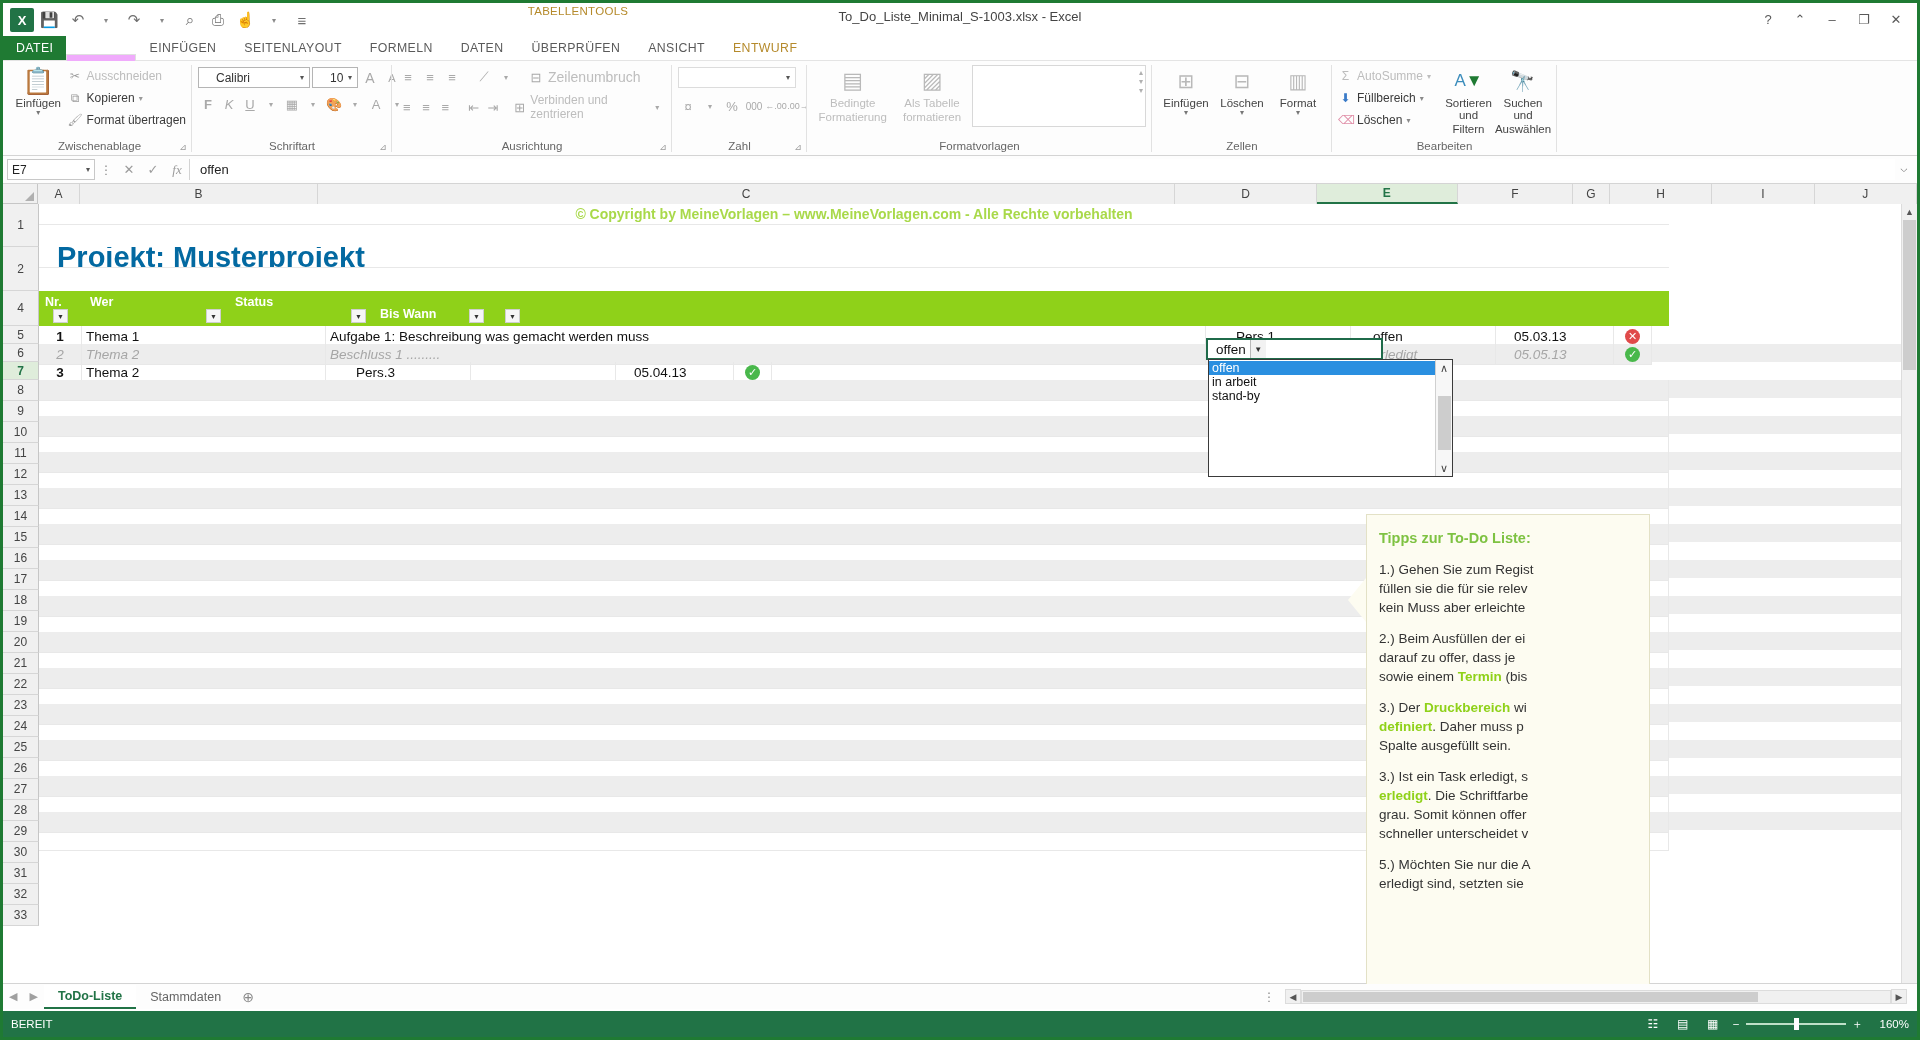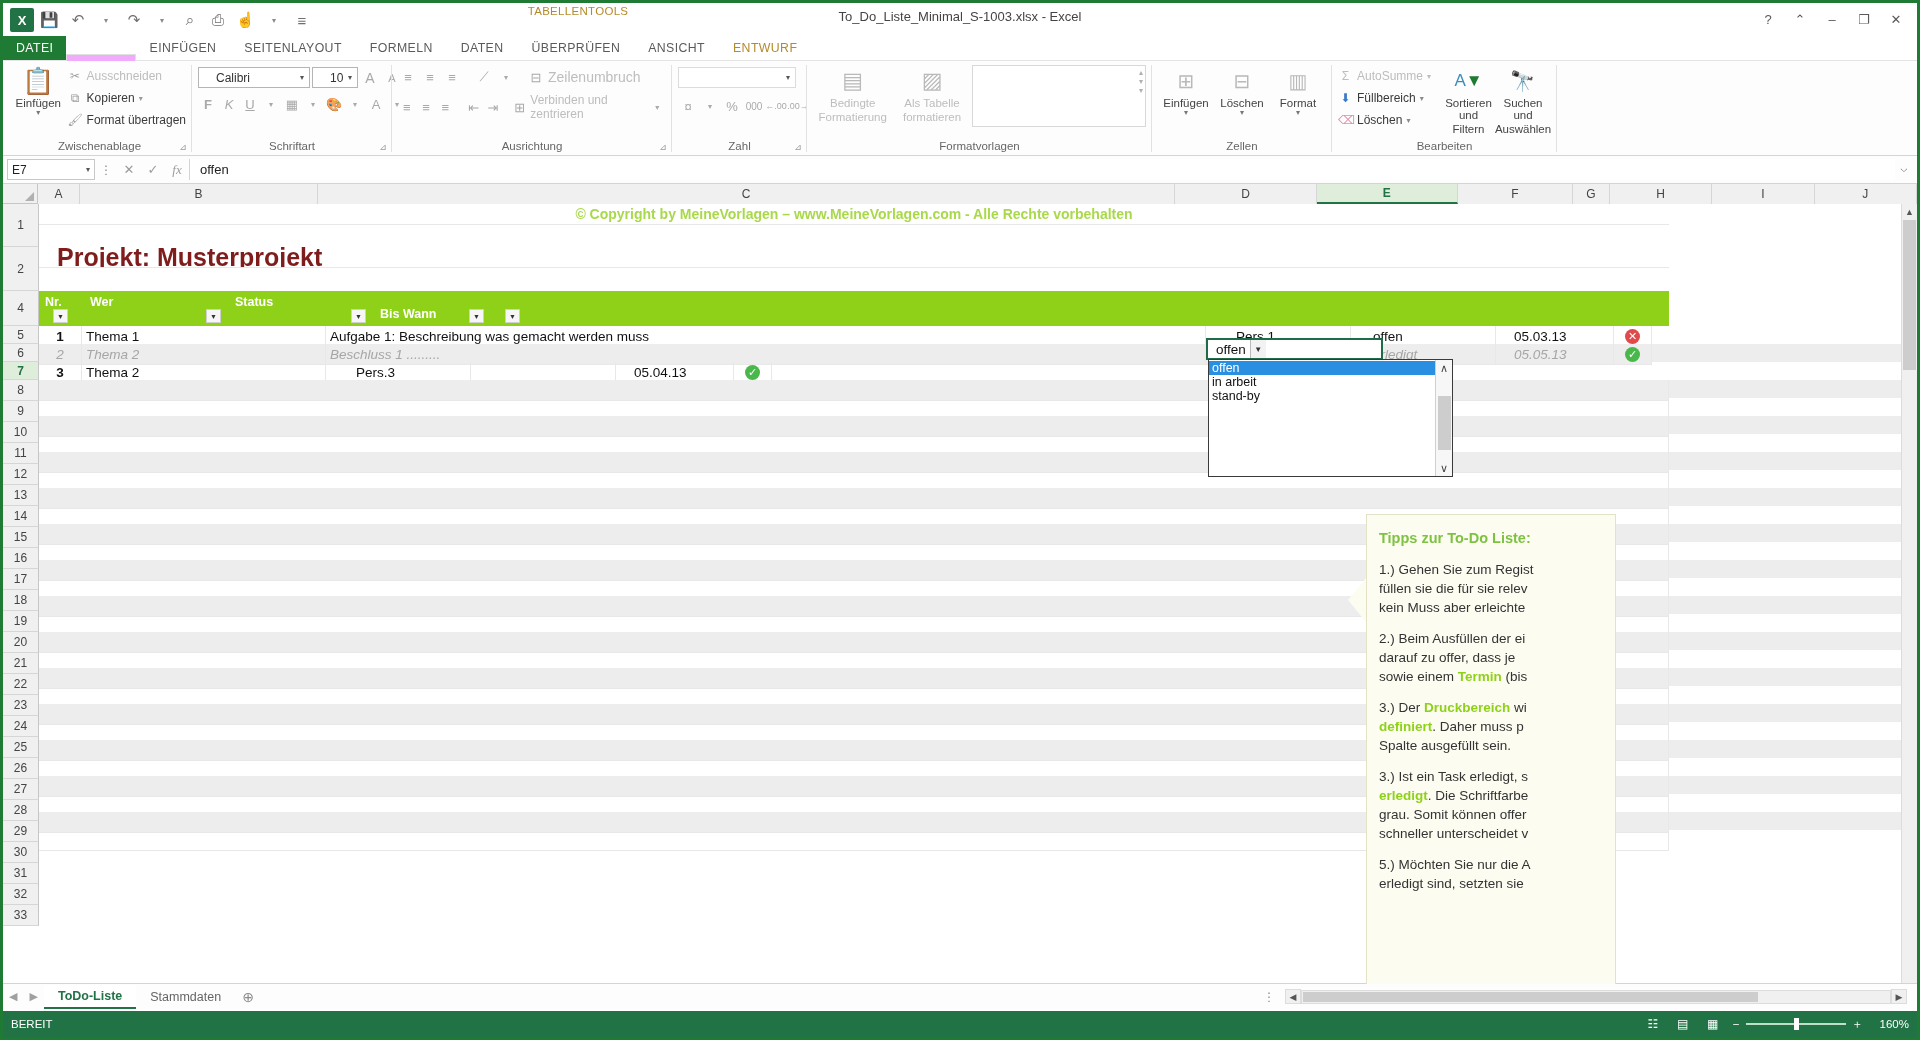--- a/index.html
+++ b/index.html
@@ -149,21 +149,21 @@
   .gridrow { display:flex; height:21px; }
   .gc { border-right:1px solid #e8e8e8; border-bottom:1px solid #e8e8e8; height:21px; overflow:hidden;}
   .banded { background:#ededed; }
   
   .thgreen { background:#8fd119; color:#ffffff; font-weight:bold; font-size:12.5px; }
   .filterbtn {
     width:15px; height:14px; background:#f6f6f6; border:1px solid #cfcfcf;
     display:flex; align-items:center; justify-content:center; font-size:7px; color:#333;
   }
   .copyright { color:#a9d94a; font-weight:bold; font-size:14px; }
-  .projtitle { font-size:25px; font-weight:bold; color:#7f1d1d; }
+  .projtitle { font-size:29px; font-weight:bold; color:#0369a1; }
   .cellTxt { font-size:13.5px; color:#111; display:flex; align-items:center; height:100%; padding:0 4px;}
   .done { color:#a6a6a6; font-style:italic; }
   .badge { width:15px; height:15px; border-radius:50%; display:inline-flex; align-items:center; justify-content:center; font-size:11px; color:#fff; }
   .badge.red { background:#e04a4a; }
   .badge.green { background:#49b84b; }
   
   .selcell {
     position:absolute; border:2px solid #1f6b4a; background:#fff;
     display:flex; align-items:center; z-index:5;
   }
@@ -713,21 +713,21 @@
               <div class="gc banded" style="width:1630px"></div>
             </div>
           <div class="gridrow" style="height:18px">
               <div class="gc" style="width:1630px"></div>
             </div>
         </div>
       </div>
     </div>
 
     <div class="tipsnip" style="left:1345px; top:394px;"></div>
-    <div class="tips" style="left:1363px; top:330px; width:250px; height:520px;">
+    <div class="tips" style="left:1363px; top:330px; width:284px; height:520px;">
       <h4>Tipps zur To-Do Liste:</h4>
       <p>
         <span>1.) Gehen Sie zum Regist</span><br>
         <span>füllen sie die für sie relev</span><br>
         <span>kein Muss aber erleichte</span>
       </p>
       <p>
         <span>2.) Beim Ausfüllen der ei</span><br>
         <span>darauf zu offer, dass je</span><br>
         <span>sowie einem </span><span class="gr">Termin</span><span> (bis</span>

